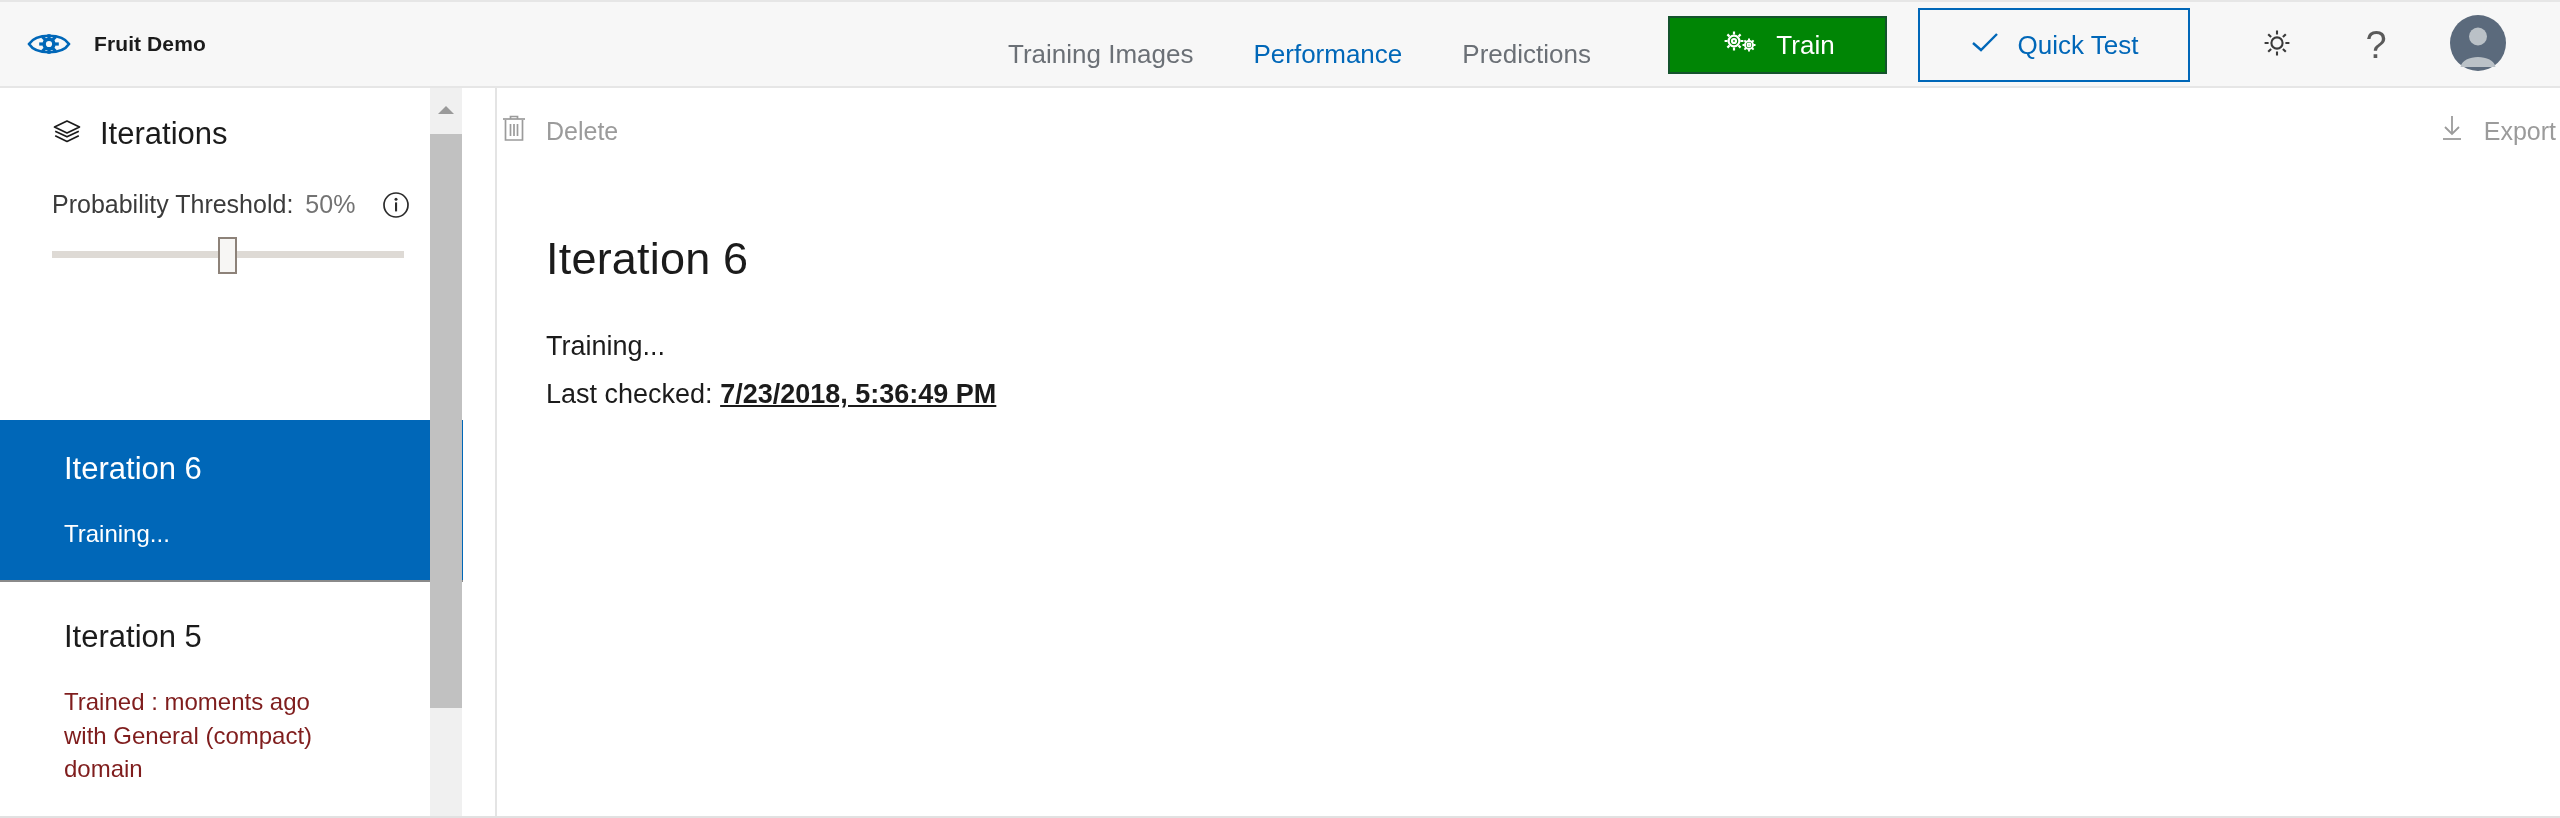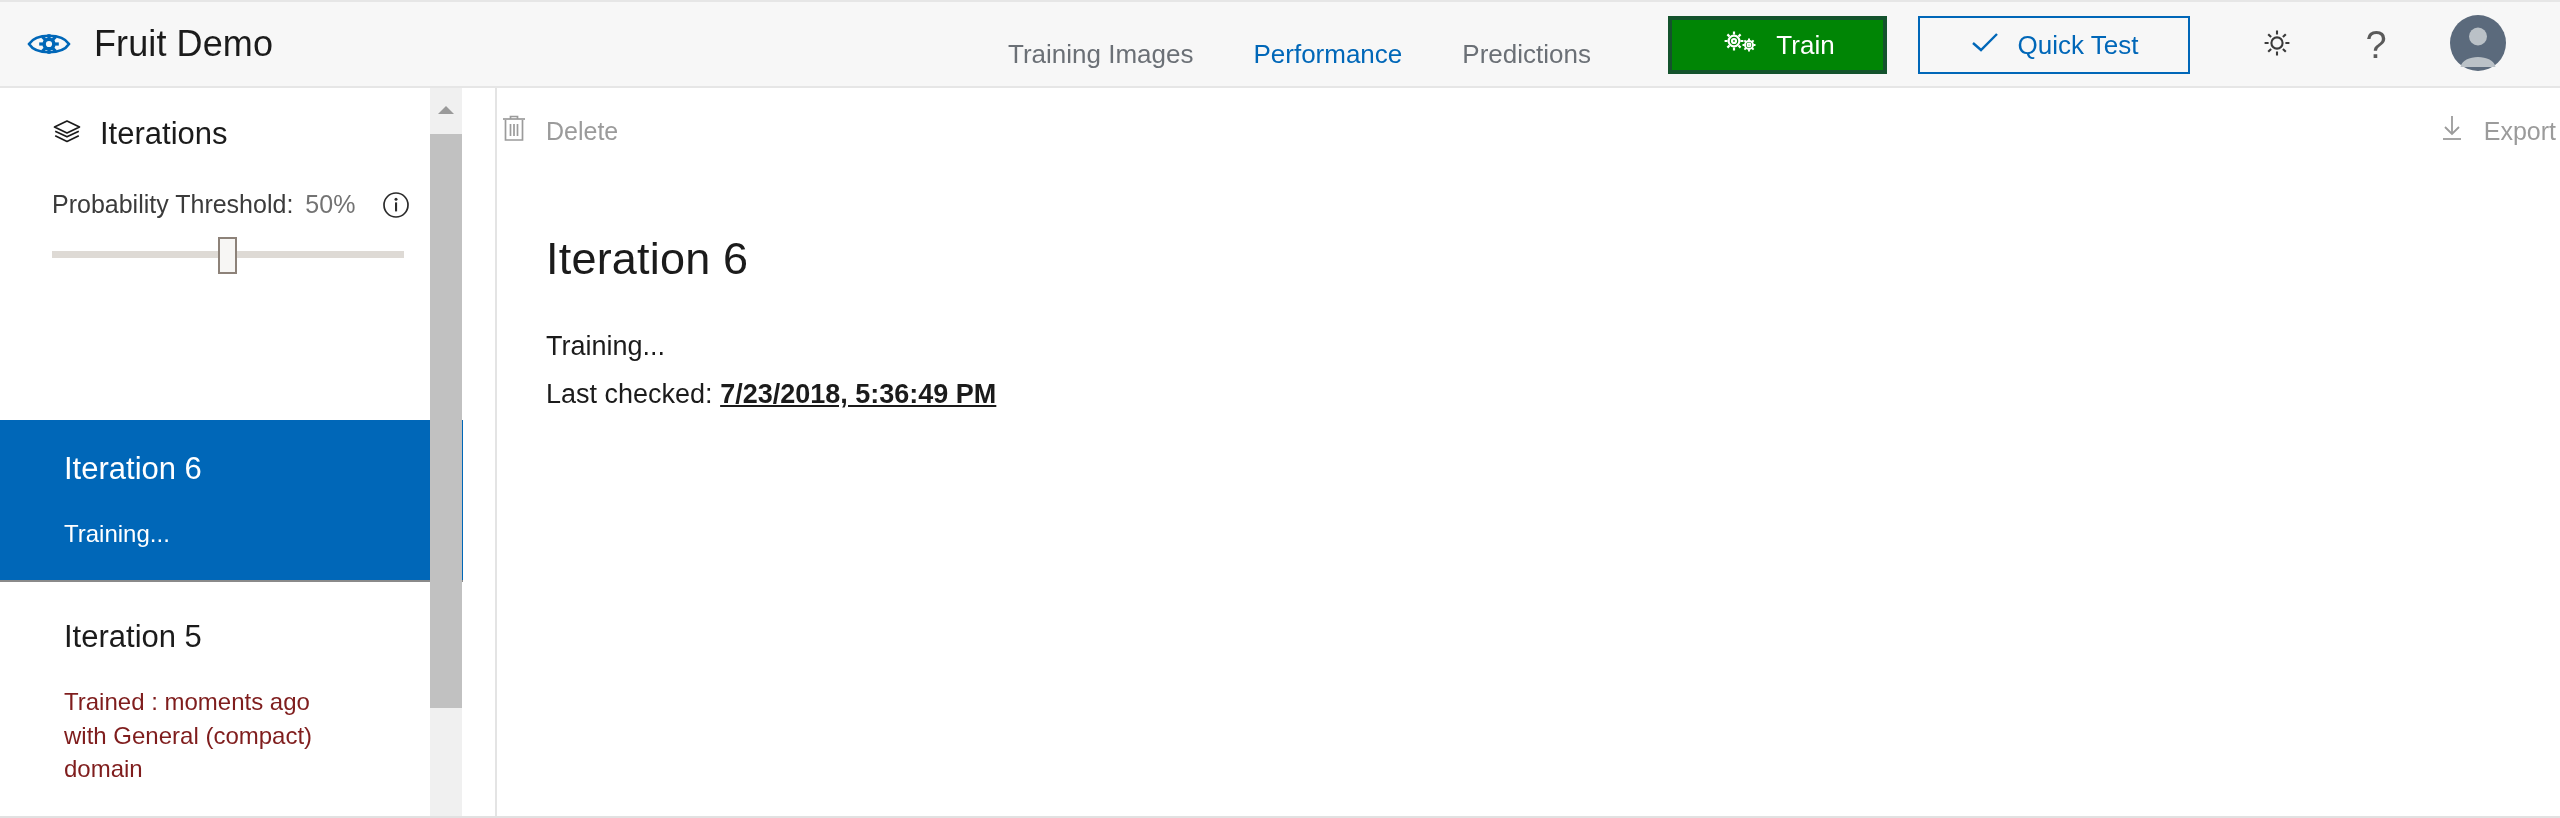--- a/index.html
+++ b/index.html
@@ -28,23 +28,23 @@
     align-items: center;
     position: relative;
   }
   .brand {
     display: flex; align-items: center;
     padding-left: 26px;
     gap: 22px;
   }
   .brand-logo { width: 46px; height: 46px; display: block; }
   .brand-title {
-    font-size: 36px;
+    font-size: 21px;
     color: #1b1b1b;
-    font-weight: 400;
+    font-weight: 700;
     letter-spacing: .1px;
     white-space: nowrap;
   }
 
   .nav-tabs {
     position: absolute;
     left: 978px;
     top: 0;
     height: 104px;
     display: flex;
@@ -77,35 +77,35 @@
     top: 0;
     height: 86px;
     display: flex;
     align-items: center;
     gap: 0;
   }
   .btn-train {
     display: flex; align-items: center; justify-content: center;
     gap: 16px;
     background: #008505;
-    border: 4px solid #14532d;
+    border: 2px solid #14532d;
     color: #ffffff;
     height: 58px;
     padding: 0 30px;
     min-width: 219px;
     font-size: 26px;
     cursor: pointer;
   }
   .btn-quicktest {
     display: flex; align-items: center; justify-content: center;
     gap: 18px;
     background: #f7f7f7;
     border: 2px solid #0067b8;
     color: #0067b8;
-    height: 58px;
+    height: 74px;
     padding: 0 30px;
     min-width: 272px;
     font-size: 26px;
     margin-left: 31px;
     cursor: pointer;
   }
   .icon-btn {
     width: 64px; height: 64px;
     display: flex; align-items: center; justify-content: center;
     cursor: pointer;

